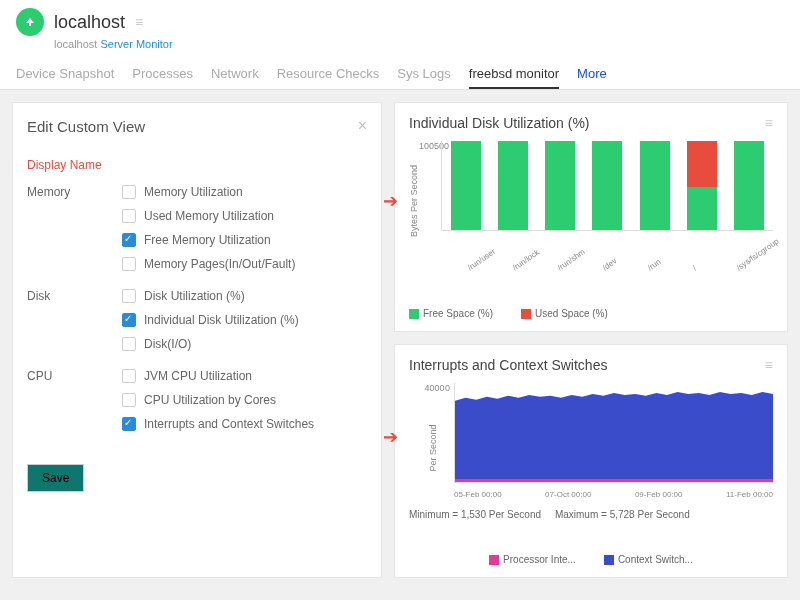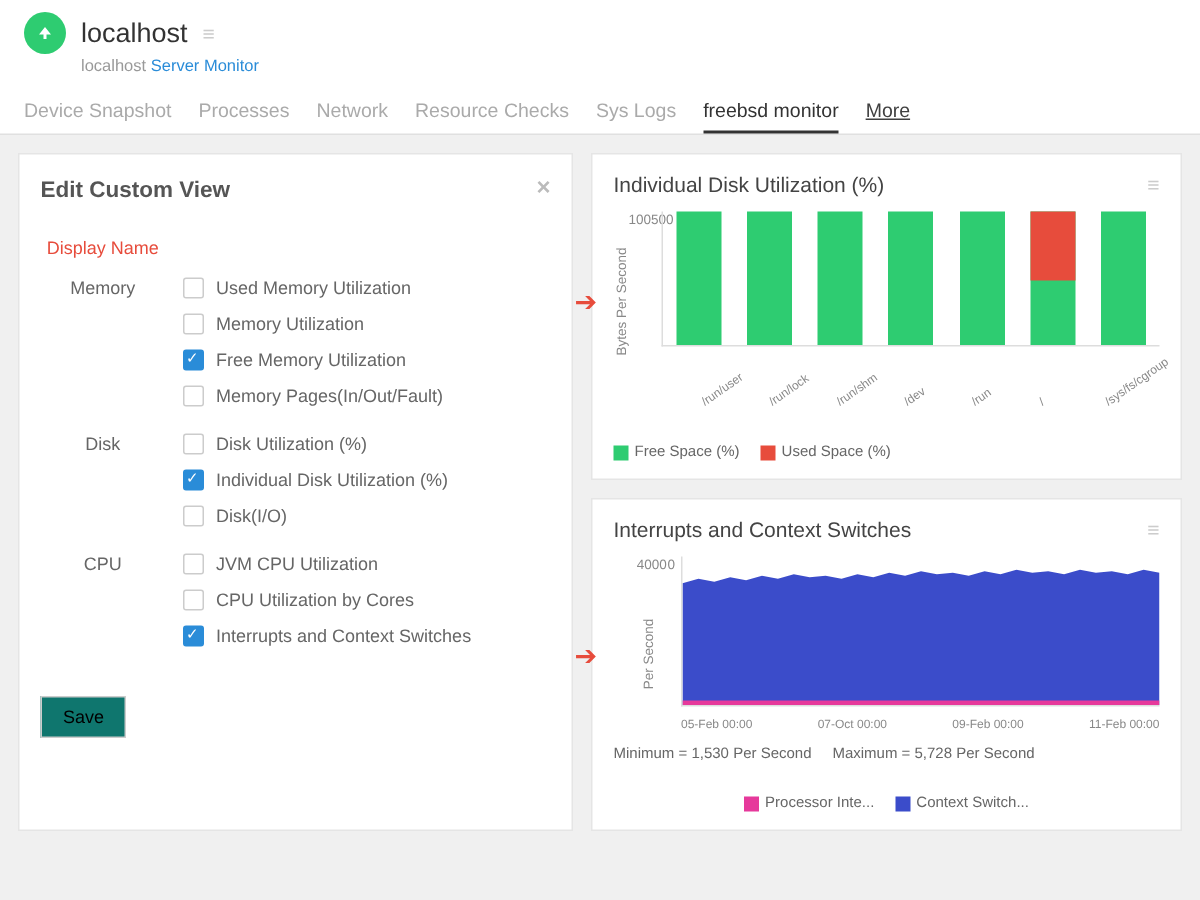--- a/index.html
+++ b/index.html
@@ -8,28 +8,28 @@
 .header-top { display: flex; align-items: center; gap: 10px; }
 .status-circle { width: 28px; height: 28px; border-radius: 50%; background: #2ecc71; display: flex; align-items: center; justify-content: center; color: #fff; }
 .host-title { font-size: 18px; font-weight: 400; color: #333; }
 .hamburger { color: #ccc; font-size: 14px; }
 .breadcrumb { font-size: 11px; margin-left: 38px; margin-top: 2px; }
 .breadcrumb .bc1 { color: #999; }
 .breadcrumb .bc2 { color: #2a8cd8; }
 .tabs { display: flex; gap: 18px; margin-top: 10px; font-size: 13px; }
 .tab { color: #aaa; padding: 6px 0; cursor: pointer; }
 .tab.active { color: #333; border-bottom: 2px solid #333; font-weight: 500; }
-.tab.more { color: #404040; text-decoration: underline; }
+.tab.more { color: #1d4ed8; }
 .content { display: flex; gap: 12px; padding: 12px; }
 .panel { background: #fff; border: 1px solid #e5e5e5; }
 .left-panel { width: 370px; padding: 14px; position: relative; }
-.panel-title { font-size: 15px; color: #555; display: flex; justify-content: space-between; align-items: center; margin-bottom: 18px; font-weight: bold; }
+.panel-title { font-size: 15px; color: #555; display: flex; justify-content: space-between; align-items: center; margin-bottom: 18px; }
 .close-x { color: #bbb; cursor: pointer; font-size: 16px; }
 .form-row { display: flex; align-items: flex-start; margin-bottom: 8px; }
-.form-label { width: 95px; text-align: center; padding-right: 12px; font-size: 12px; color: #666; padding-top: 5px; }
+.form-label { width: 95px; text-align: left; padding-right: 12px; font-size: 12px; color: #666; padding-top: 5px; }
 .form-label.red { color: #e74c3c; }
 .form-field { flex: 1; }
 .text-input { width: 100%; border: 1px solid #ddd; padding: 6px 8px; font-size: 12px; color: #666; }
 .check-row { display: flex; align-items: center; padding: 5px 0; }
 .chk { width: 14px; height: 14px; border: 1px solid #ccc; border-radius: 2px; margin-right: 8px; position: relative; flex-shrink: 0; }
 .chk.checked { background: #2a8cd8; border-color: #2a8cd8; }
 .chk.checked::after { content: "✓"; color: #fff; font-size: 10px; position: absolute; top: -1px; left: 1px; }
 .check-label { font-size: 12px; color: #666; }
 .save-btn { border: 1px solid #ccc; background: #0f766e; padding: 6px 14px; font-size: 12px; cursor: pointer; margin-top: 20px; }
 .right-col { flex: 1; display: flex; flex-direction: column; gap: 12px; position: relative; }
@@ -38,21 +38,21 @@
 .chart-title { font-size: 14px; color: #444; }
 .menu-icon { color: #ccc; cursor: pointer; font-size: 14px; }
 .bar-chart { display: flex; height: 120px; }
 .y-label-text { writing-mode: vertical-rl; transform: rotate(180deg); font-size: 9px; color: #888; margin: auto; }
 .y-ticks { display: flex; justify-content: space-between; height: 90px; font-size: 9px; color: #888; text-align: right; padding-right: 4px; width: 22px; }
 .bars-area { flex: 1; display: flex; align-items: flex-end; justify-content: space-around; height: 90px; border-left: 1px solid #ddd; border-bottom: 1px solid #ddd; position: relative; }
 .bar { width: 30px; height: 100%; background: #2ecc71; position: relative; }
 .bar .used { position: absolute; top: 0; left: 0; right: 0; background: #e74c3c; }
 .x-labels { display: flex; justify-content: space-around; font-size: 8px; color: #888; margin-top: 4px; margin-left: 50px; }
 .x-labels span { transform: rotate(-35deg); transform-origin: left top; white-space: nowrap; width: 30px; }
-.legend { display: flex; gap: 14px; font-size: 10px; color: #666; margin-top: 22px; }
+.legend { display: flex; gap: 28px; font-size: 10px; color: #666; margin-top: 34px; }
 .legend-item { display: flex; align-items: center; gap: 4px; }
 .legend-sw { width: 10px; height: 10px; }
 .area-chart { height: 120px; position: relative; margin-left: 45px; }
 .area-y-lbl { position: absolute; left: -45px; top: 50%; transform: rotate(-90deg); transform-origin: center; font-size: 9px; color: #888; }
 .area-y-ticks { position: absolute; left: -30px; top: 0; height: 100px; display: flex; flex-direction: row; justify-content: space-between; font-size: 9px; color: #888; text-align: right; width: 26px; }
 .area-svg { width: 100%; height: 100px; border-left: 1px solid #ddd; border-bottom: 1px solid #ddd; }
 .area-x-labels { display: flex; justify-content: space-between; font-size: 8px; color: #888; margin-top: 4px; }
 .stats-row { font-size: 10px; color: #666; text-align: left; margin-top: 6px; }
 .arrow { position: absolute; color: #e74c3c; font-size: 18px; z-index: 10; }
 .arrow1 { left: 383px; top: 190px; }
@@ -97,25 +97,25 @@
     </div>
     <div class="form-row">
       <div class="form-label red">Display Name</div>
     </div>
 
     <div class="form-row">
       <div class="form-label">Memory</div>
       <div class="form-field">
         <div class="check-row">
             <div class="chk"></div>
+            <span class="check-label">Memory Utilization</span>
+          </div>
+        <div class="check-row">
+            <div class="chk"></div>
             <span class="check-label">Used Memory Utilization</span>
-          </div>
-        <div class="check-row">
-            <div class="chk"></div>
-            <span class="check-label">Memory Utilization</span>
           </div>
         <div class="check-row">
             <div class="chk checked"></div>
             <span class="check-label">Free Memory Utilization</span>
           </div>
         <div class="check-row">
             <div class="chk"></div>
             <span class="check-label">Memory Pages(In/Out/Fault)</span>
           </div>
       </div>

